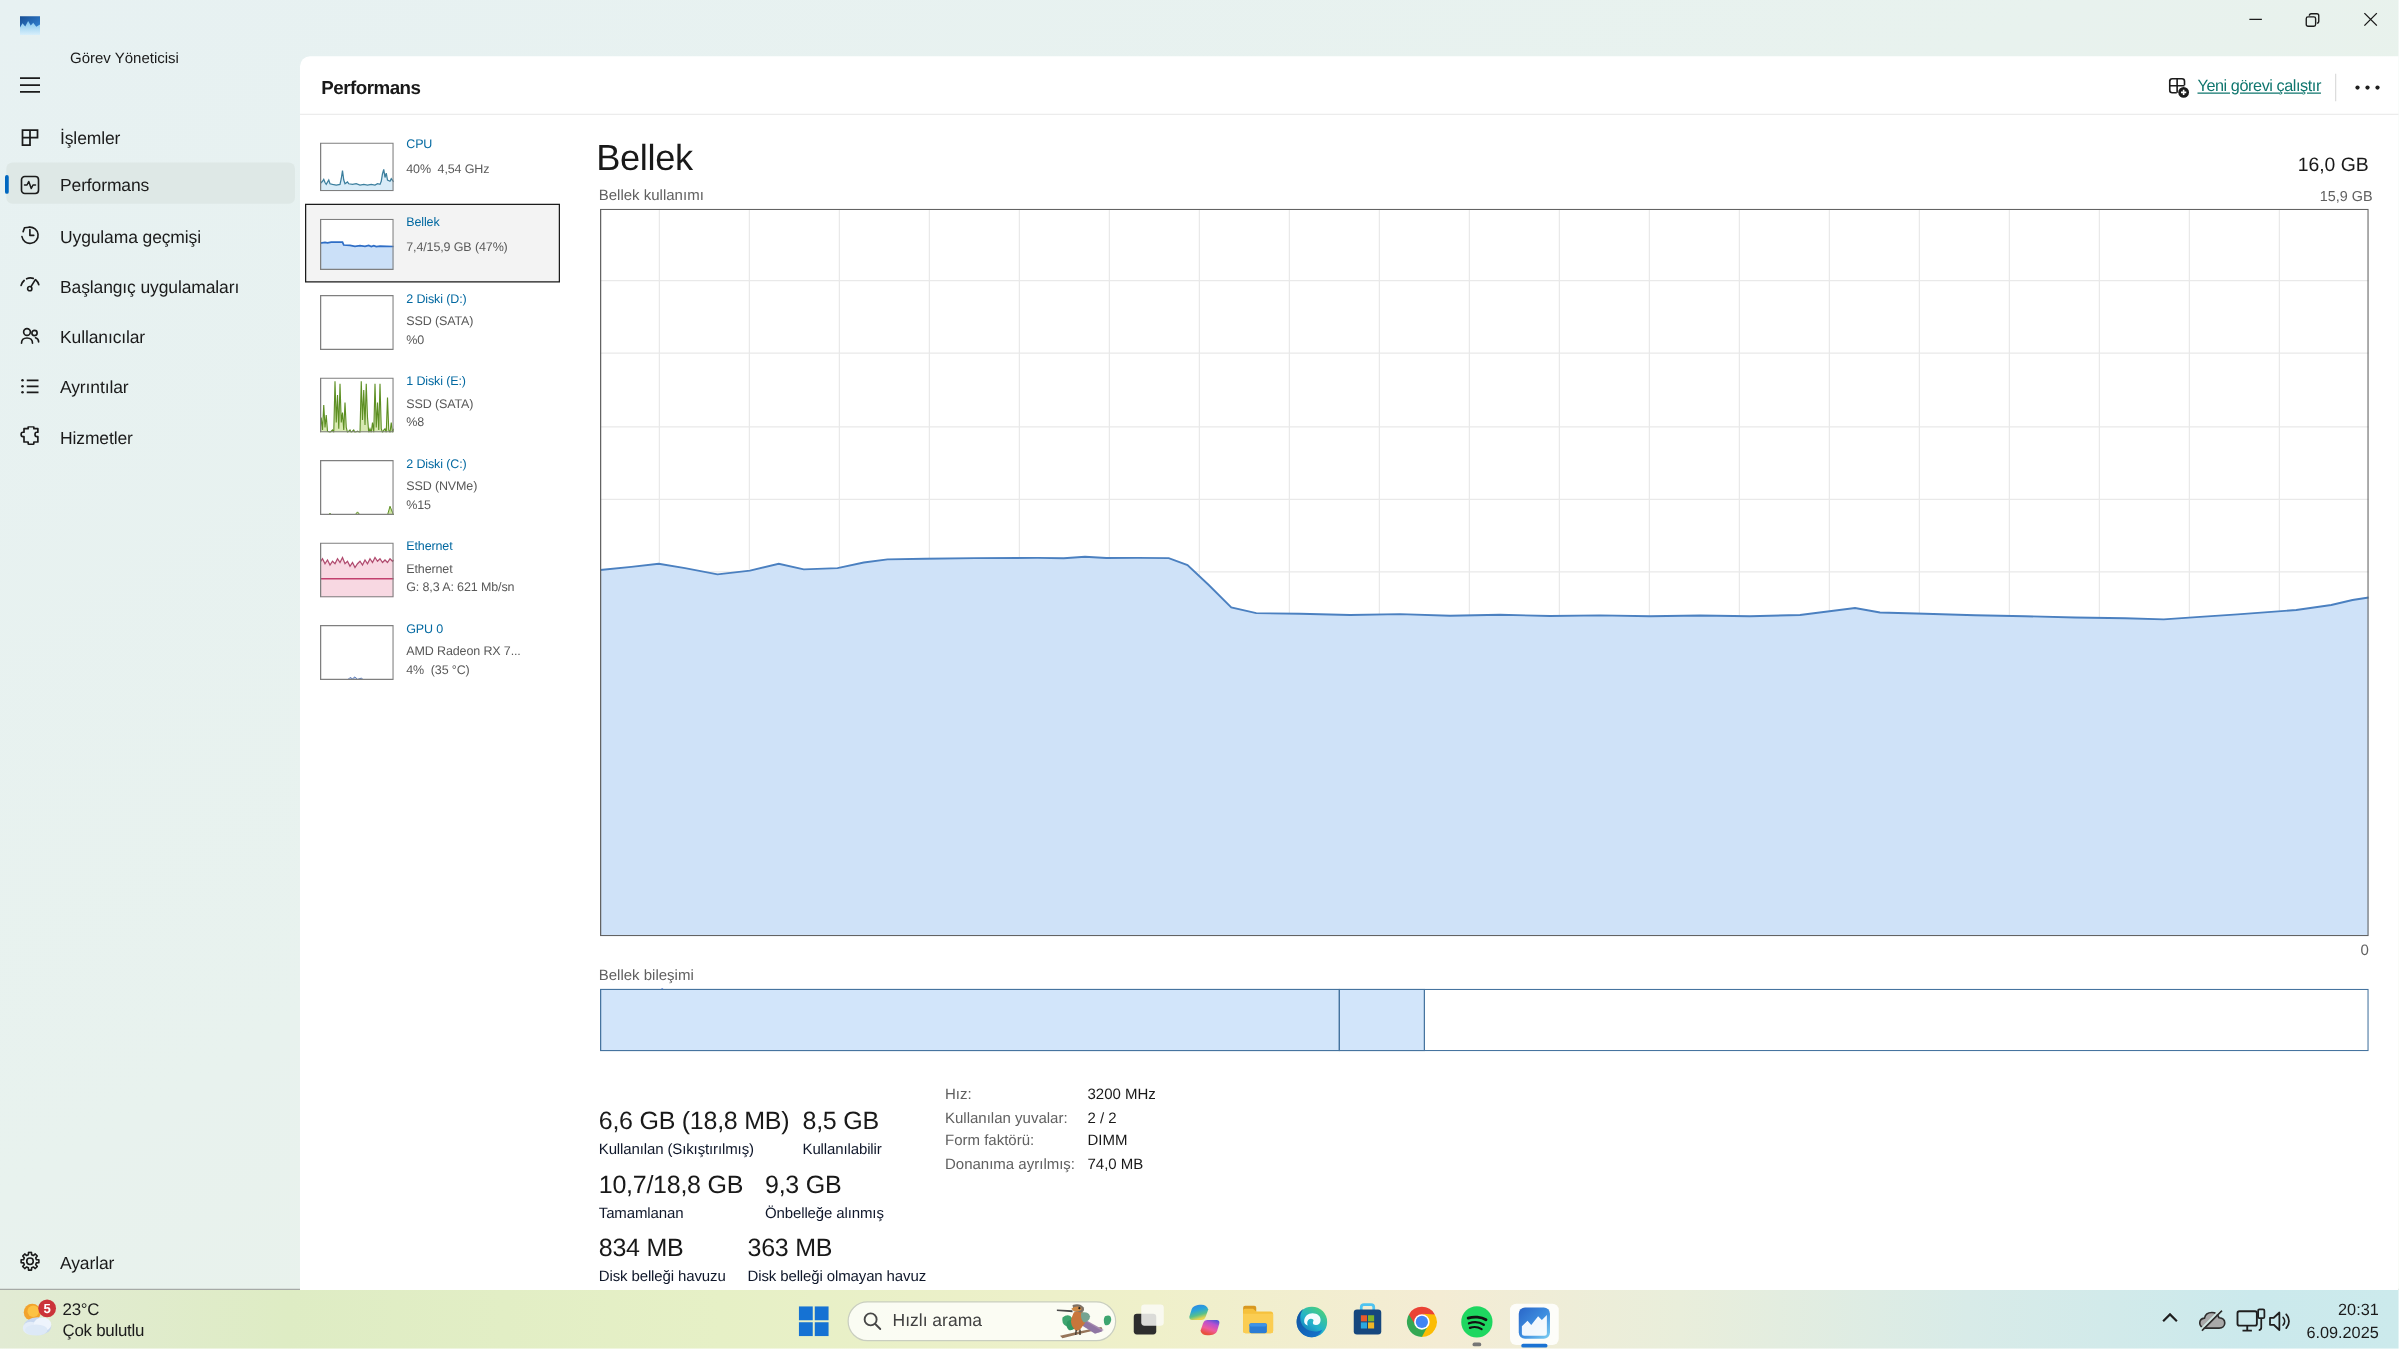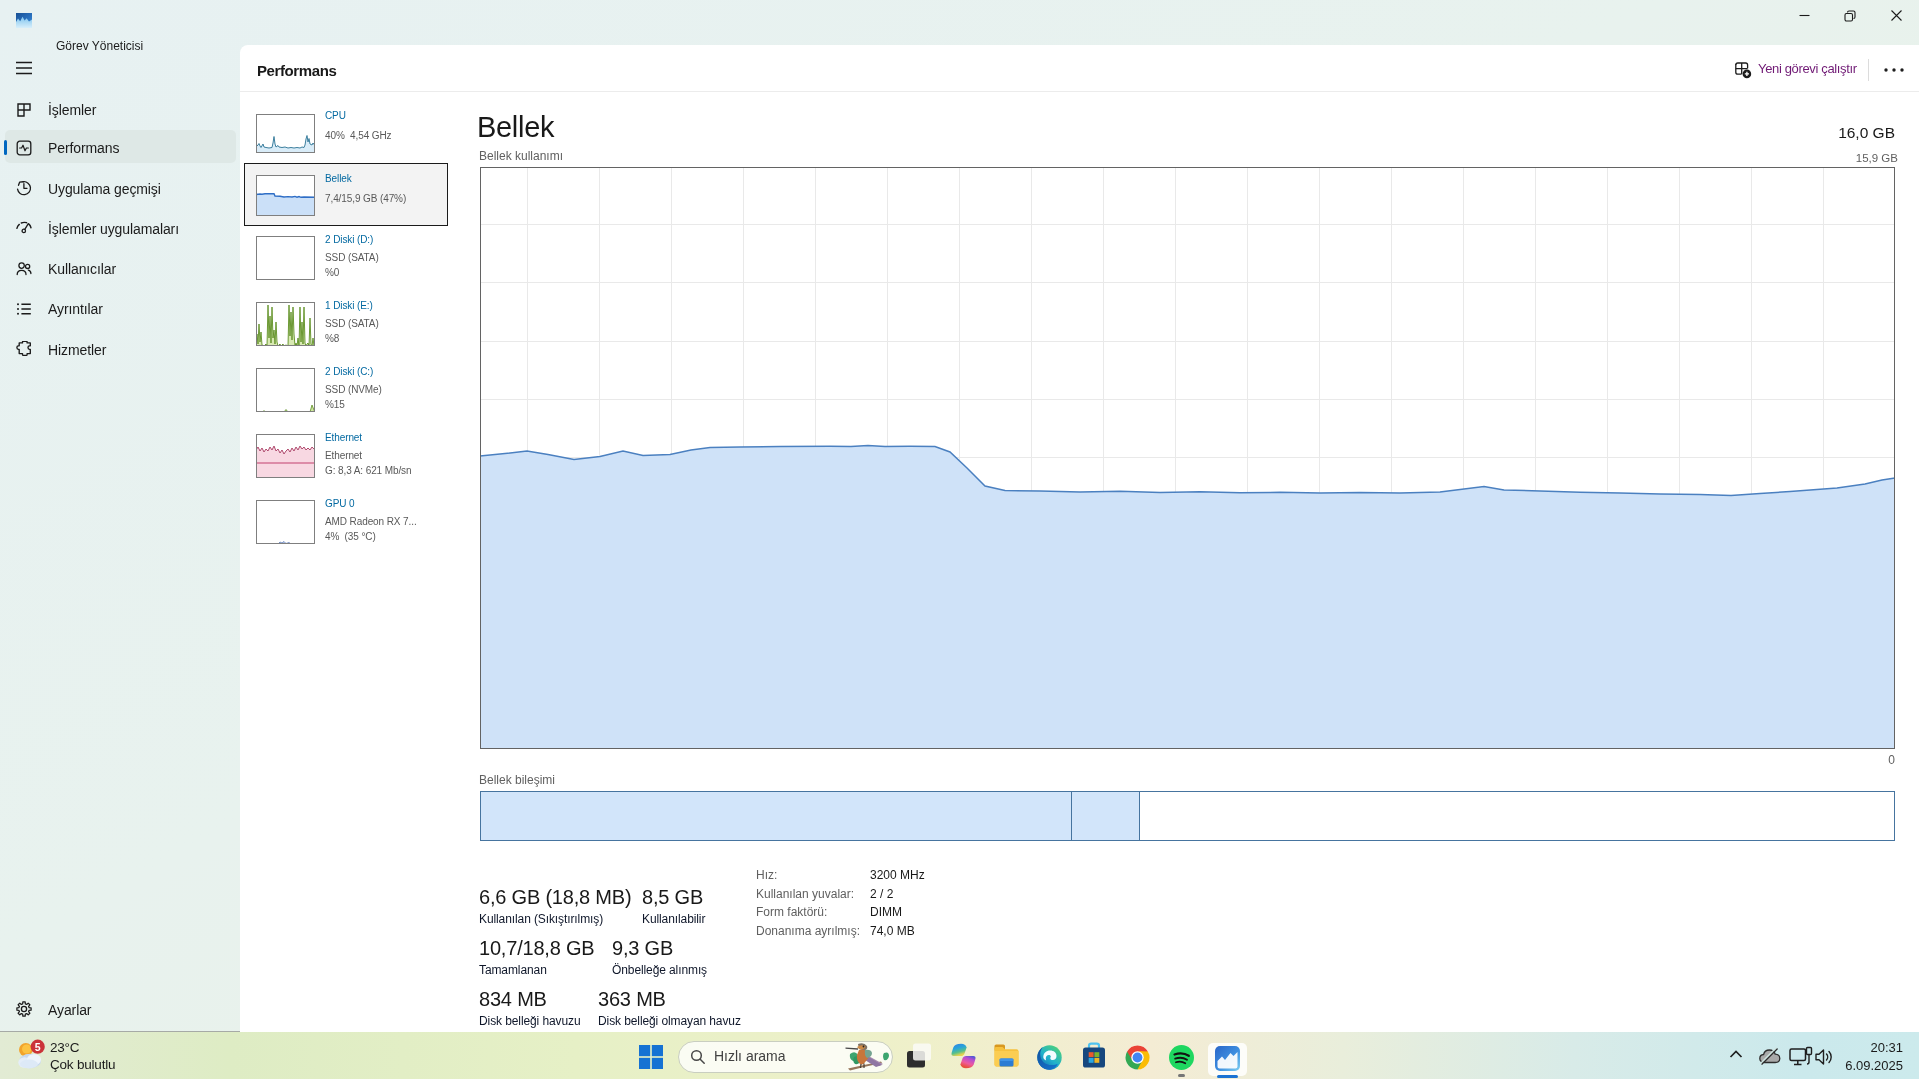--- a/index.html
+++ b/index.html
@@ -11,21 +11,21 @@
     background:linear-gradient(150deg,#e7f1f2 0%,#e8f2ee 45%,#eaf2e3 100%); }
   #titletext { left:56px; top:15px; font-size:12px; color:#1b1b1b;margin-top:24px; }
   
   .capbtn { top:0; width:46px; height:31px; display:flex; align-items:center; justify-content:center; }
   .navtext { position:absolute; left:48px; font-size:14px; color:#1b1b1b; letter-spacing:-0.1px; }
   #navsel { left:5px; top:130px; width:231px; height:33px; background:#dee8e6; border-radius:5px; }
   #navpill { left:4px; top:140px; width:3px; height:15px; background:#0067c0; border-radius:2px; }
   
   #mainpanel { left:240px; top:45px; width:1679px; height:987px; background:#ffffff; border-radius:8px 0 0 0; }
   #hdr { left:257px; top:61.5px; font-size:15px; font-weight:700; color:#191919; letter-spacing:-0.4px; }
-  #newtask { left:1758px; top:61px; font-size:13px; color:#701a75; letter-spacing:-0.35px; }
+  #newtask { left:1758px; top:61px; font-size:13px; color:#0f766e; letter-spacing:-0.35px;text-decoration:underline; }
   #vsep { left:1868px; top:59px; width:1px; height:22px; background:#dcdcdc; }
   .tiletitle { position:absolute; left:325px; font-size:10px; color:#0369a1; letter-spacing:-0.1px; }
   .tilesub { position:absolute; left:325px; font-size:10px; color:#595959; letter-spacing:-0.1px; }
   #seltile { left:244px; top:163px; width:204px; height:63px; background:#f3f3f3; border:1.5px solid #1b1b1b; }
   
   #bigtitle { left:477px; top:111px; font-size:29px; color:#191919; letter-spacing:-0.3px; }
   #totgb { left:1697px; top:124px; width:198px; text-align:right; font-size:15.5px; color:#191919; }
   #labusage { left:479px; top:149px; font-size:12px; color:#606060; }
   #labtot2 { left:1698px; top:151.5px; width:200px; text-align:right; font-size:11.5px; color:#606060; }
   #lab60 { left:480px; top:753px; font-size:16px; color:#1d4ed8;margin-top:36px; }
@@ -107,21 +107,21 @@
     <path d="M7.9 3.6 V8.3 H11" fill="none" stroke="#1b1b1b" stroke-width="1.3" stroke-linecap="round" stroke-linejoin="round"></path>
   </svg>
 <div class="abs navtext" style="left:48px;top:180.5px">Uygulama geçmişi</div>
 <svg class="abs" style="left:16px;top:220.5px" width="16" height="16" viewBox="0 0 16 16">
     <path d="M0.9 7.3 A7.6 7.6 0 0 1 3.3 3.4" fill="none" stroke="#1b1b1b" stroke-width="1.4" stroke-linecap="round"></path>
     <path d="M5.3 2 A7.6 7.6 0 0 1 10.6 1.7" fill="none" stroke="#1b1b1b" stroke-width="1.4" stroke-linecap="round"></path>
     <path d="M12.6 2.9 A7.6 7.6 0 0 1 15 6.7" fill="none" stroke="#1b1b1b" stroke-width="1.4" stroke-linecap="round"></path>
     <path d="M12.3 2.7 L8.8 8.3" stroke="#1b1b1b" stroke-width="1.3" stroke-linecap="round"></path>
     <circle cx="7.8" cy="9.9" r="1.7" fill="none" stroke="#1b1b1b" stroke-width="1.3"></circle>
   </svg>
-<div class="abs navtext" style="left:48px;top:221px">İşlemler uygulamaları</div>
+<div class="abs navtext" style="left:48px;top:221px">Başlangıç uygulamaları</div>
 <svg class="abs" style="left:16px;top:260.5px" width="16" height="16" viewBox="0 0 16 16">
     <circle cx="5.6" cy="4.6" r="2.7" fill="none" stroke="#1b1b1b" stroke-width="1.3"></circle>
     <path d="M1.2 13.6 Q1.2 9.4 5.6 9.4 Q10 9.4 10 13.6" fill="none" stroke="#1b1b1b" stroke-width="1.3" stroke-linecap="round"></path>
     <circle cx="11.6" cy="5.4" r="2.1" fill="none" stroke="#1b1b1b" stroke-width="1.3"></circle>
     <path d="M12.4 9.2 Q14.9 9.9 14.9 12.6" fill="none" stroke="#1b1b1b" stroke-width="1.3" stroke-linecap="round"></path>
   </svg>
 <div class="abs navtext" style="left:48px;top:261px">Kullanıcılar</div>
 <svg class="abs" style="left:16px;top:300.5px" width="16" height="16" viewBox="0 0 16 16">
     <circle cx="2" cy="3.2" r="1" fill="#1b1b1b"></circle>
     <circle cx="2" cy="8" r="1" fill="#1b1b1b"></circle>

